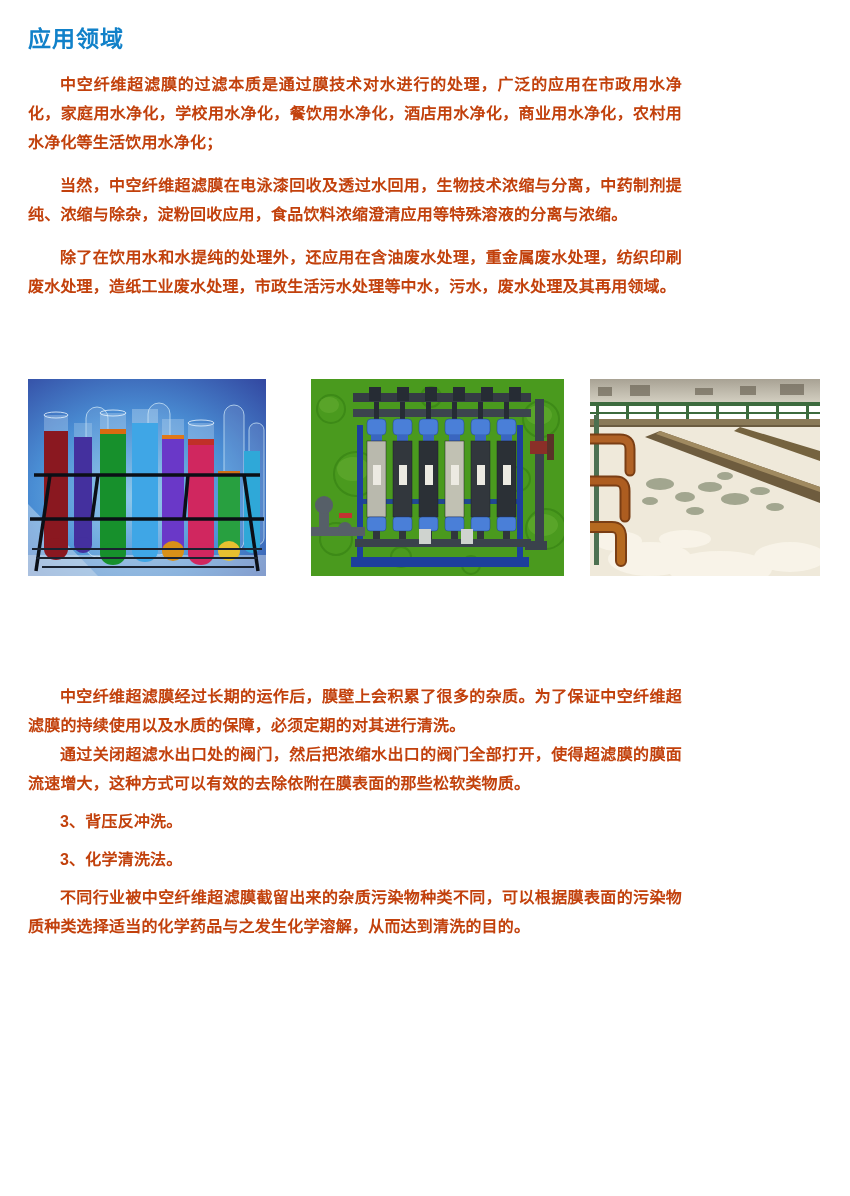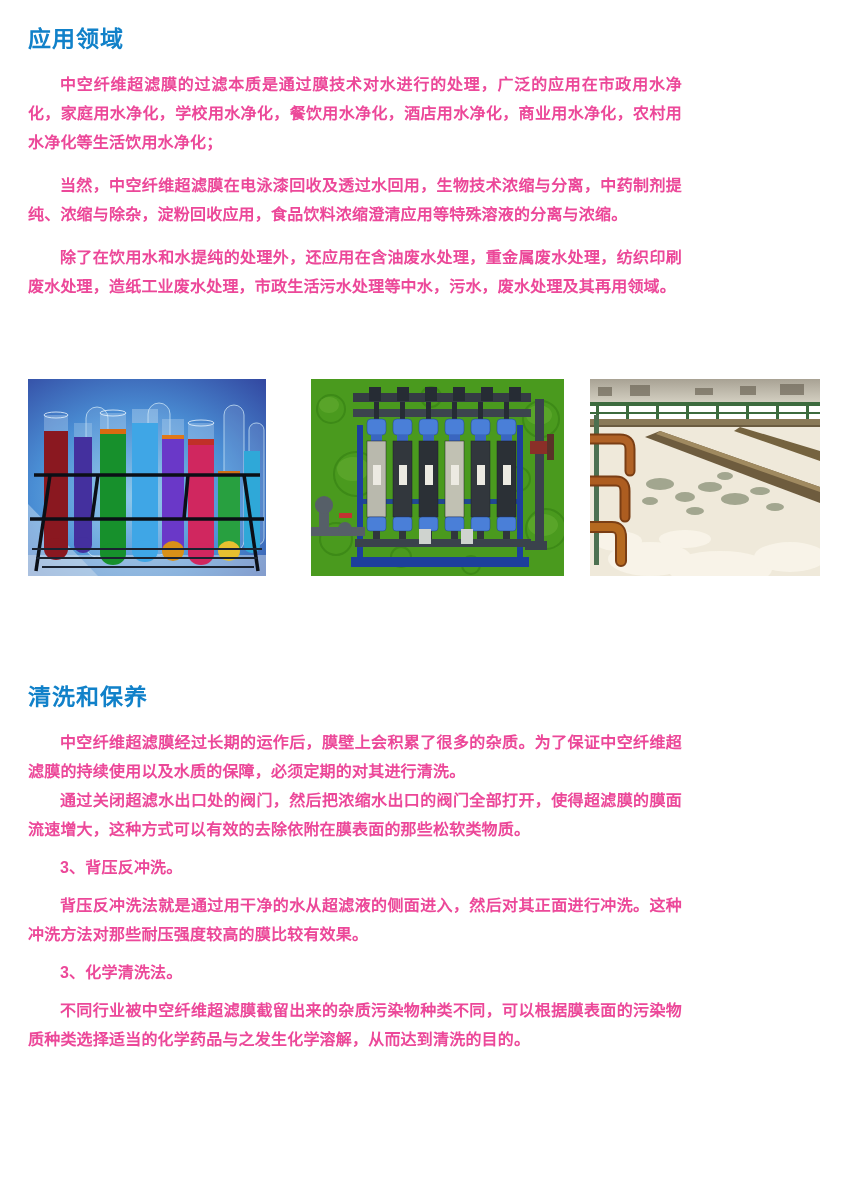--- a/index.html
+++ b/index.html
@@ -22,21 +22,21 @@
     line-height: 30px;
     font-weight: 700;
     color: #1181c9;
     letter-spacing: 1px;
   }
   .para, .item {
     margin: 0 0 14px 0;
     font-size: 16px;
     line-height: 29px;
     font-weight: 600;
-    color: #ec4899;
+    color: #c2410c;
     text-indent: 2em;
     text-align: justify;
     letter-spacing: 0.2px;
   }
   .sec2 .para, .sec2 .item { margin-bottom: 9px; }
   .sec2 .para.first { margin-bottom: 0; }
   .figures {
     display: flex;
     align-items: flex-start;
     margin: 78px 0 106px 0;
@@ -328,22 +328,20 @@
             <path d="M0 148 H22 Q31 148 31 158 V182" stroke="#7a3e14" stroke-width="12"></path>
             <path d="M0 148 H22 Q31 148 31 158 V182" stroke="#b5691f" stroke-width="8"></path>
           </g>
         </svg>
       </figure>
 
     </div>
   </section>
 
   <section class="sec sec2">
-    <h2 class="section-title">清洗和保养</h2>
     <p class="para first">中空纤维超滤膜经过长期的运作后，膜壁上会积累了很多的杂质。为了保证中空纤维超滤膜的持续使用以及水质的保障，必须定期的对其进行清洗。</p>
     <p class="para">通过关闭超滤水出口处的阀门，然后把浓缩水出口的阀门全部打开，使得超滤膜的膜面流速增大，这种方式可以有效的去除依附在膜表面的那些松软类物质。</p>
     <p class="item">3、背压反冲洗。</p>
-    <p class="para">背压反冲洗法就是通过用干净的水从超滤液的侧面进入，然后对其正面进行冲洗。这种冲洗方法对那些耐压强度较高的膜比较有效果。</p>
     <p class="item">3、化学清洗法。</p>
     <p class="para">不同行业被中空纤维超滤膜截留出来的杂质污染物种类不同，可以根据膜表面的污染物质种类选择适当的化学药品与之发生化学溶解，从而达到清洗的目的。</p>
   </section>
 
 </div>
 
 </body></html>

